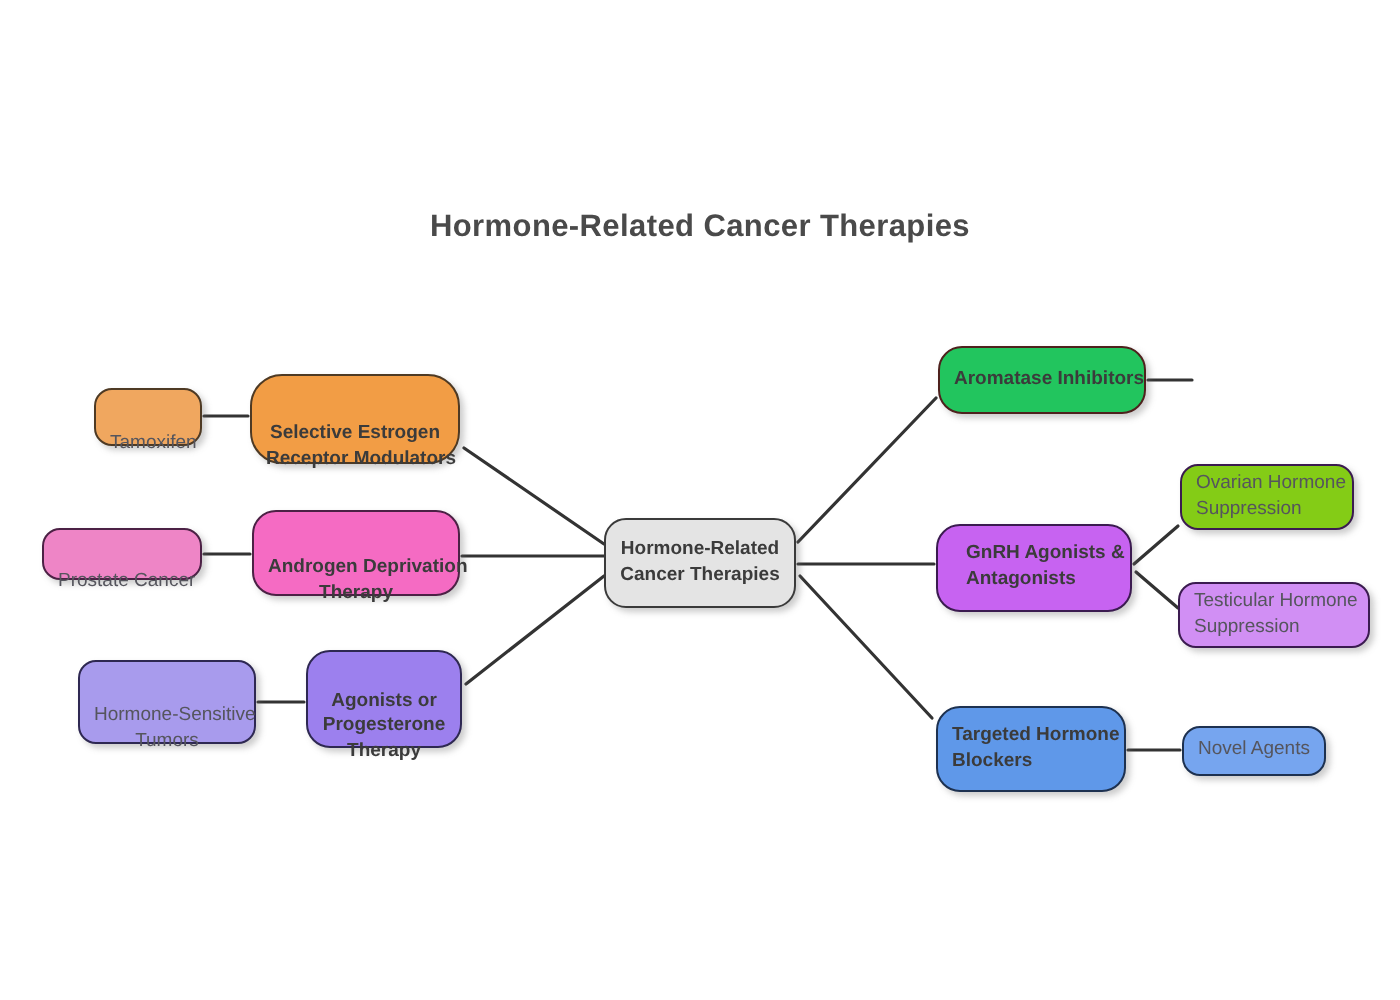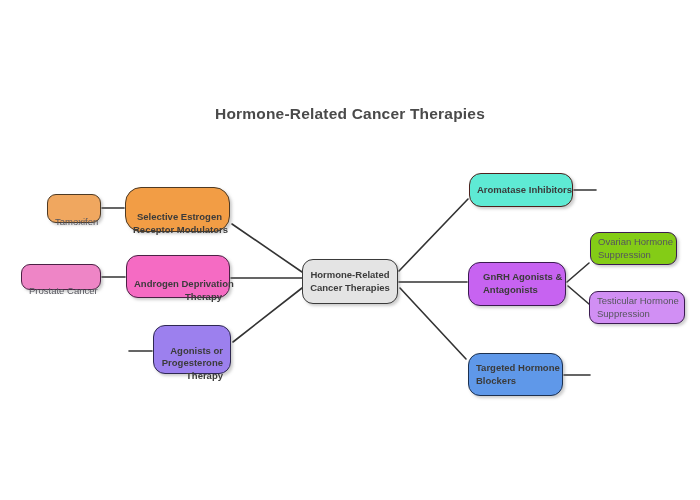--- a/index.html
+++ b/index.html
@@ -32,21 +32,21 @@
     box-shadow: 2px 2px 3px rgba(110,110,110,0.35);
     font-size: 9.5px;
     line-height: 1.32;
     padding: 3px 7px;
   }
   .node .label { white-space: pre; width: 100%; }
   .node.main { font-weight: bold; border-radius: 12px; }
   .node.leaf { border-radius: 9px; }
   .node.center-node { font-weight: bold; border-radius: 11px; align-items: center; }
   .align-right  { justify-content: flex-end; }
-  .align-right .label { text-align: right; margin-top: 28px; }
+  .align-right .label { text-align: center; margin-top: 28px; }
   .align-left   { justify-content: flex-start; }
   .align-left .label { text-align: left; }
   .align-center { justify-content: center; }
   .align-center .label { text-align: center; }
 </style>
 </head>
 <body>
 
 <div class="canvas">
 
@@ -87,36 +87,43 @@
   </div>
   <div class="node leaf align-right" style="left: 21px; top: 264px; width: 80px; height: 26px; background-color: rgb(238, 133, 198); border-color: rgb(76, 33, 69); color: rgb(85, 85, 93);">
     <span class="label">Prostate Cancer</span>
   </div>
 
   <div class="node main align-right" style="left: 153px; top: 325px; width: 78px; height: 49px; background-color: rgb(156, 128, 238); border-color: rgb(46, 40, 82); color: rgb(59, 59, 59);">
     <span class="label">Agonists or
 Progesterone
 Therapy</span>
   </div>
+  <div class="node leaf align-right" style="left: 39px; top: 330px; width: 89px; height: 42px; background-color: rgb(168, 155, 237); border-color: rgb(46, 40, 82); color: rgb(85, 85, 93);">
+    <span class="label">Hormone-Sensitive
+Tumors</span>
+  </div>
 
-  <div class="node main align-left" style="left: 469px; top: 173px; width: 104px; height: 34px; background-color: #5eead4; border-color: rgb(78, 33, 29); color: rgb(59, 59, 59);">
+  <div class="node main align-left" style="left: 469px; top: 173px; width: 104px; height: 34px; background-color: #22c55e; border-color: rgb(78, 33, 29); color: rgb(59, 59, 59);">
     <span class="label">Aromatase Inhibitors</span>
   </div>
 
   <div class="node main align-left" style="left: 468px; top: 262px; width: 98px; height: 44px; background-color: rgb(199, 99, 241); border-color: rgb(59, 27, 80); color: rgb(59, 59, 59); padding-left: 14px;">
     <span class="label">GnRH Agonists &amp;
 Antagonists</span>
   </div>
   <div class="node leaf align-left" style="left: 590px; top: 232px; width: 87px; height: 33px; background-color: #84cc16; border-color: rgb(59, 27, 80); color: rgb(85, 85, 93);">
     <span class="label">Ovarian Hormone
 Suppression</span>
   </div>
   <div class="node leaf align-left" style="left: 589px; top: 291px; width: 96px; height: 33px; background-color: rgb(209, 143, 244); border-color: rgb(59, 27, 80); color: rgb(85, 85, 93);">
     <span class="label">Testicular Hormone
 Suppression</span>
   </div>
 
   <div class="node main align-left" style="left: 468px; top: 353px; width: 95px; height: 43px; background-color: rgb(95, 152, 233); border-color: rgb(29, 49, 80); color: rgb(59, 59, 59);">
     <span class="label">Targeted Hormone
 Blockers</span>
   </div>
+  <div class="node leaf align-left" style="left: 591px; top: 363px; width: 72px; height: 25px; background-color: rgb(118, 165, 239); border-color: rgb(29, 49, 80); color: rgb(85, 85, 93);">
+    <span class="label">Novel Agents</span>
+  </div>
 
 </div>
 
 </body></html>

